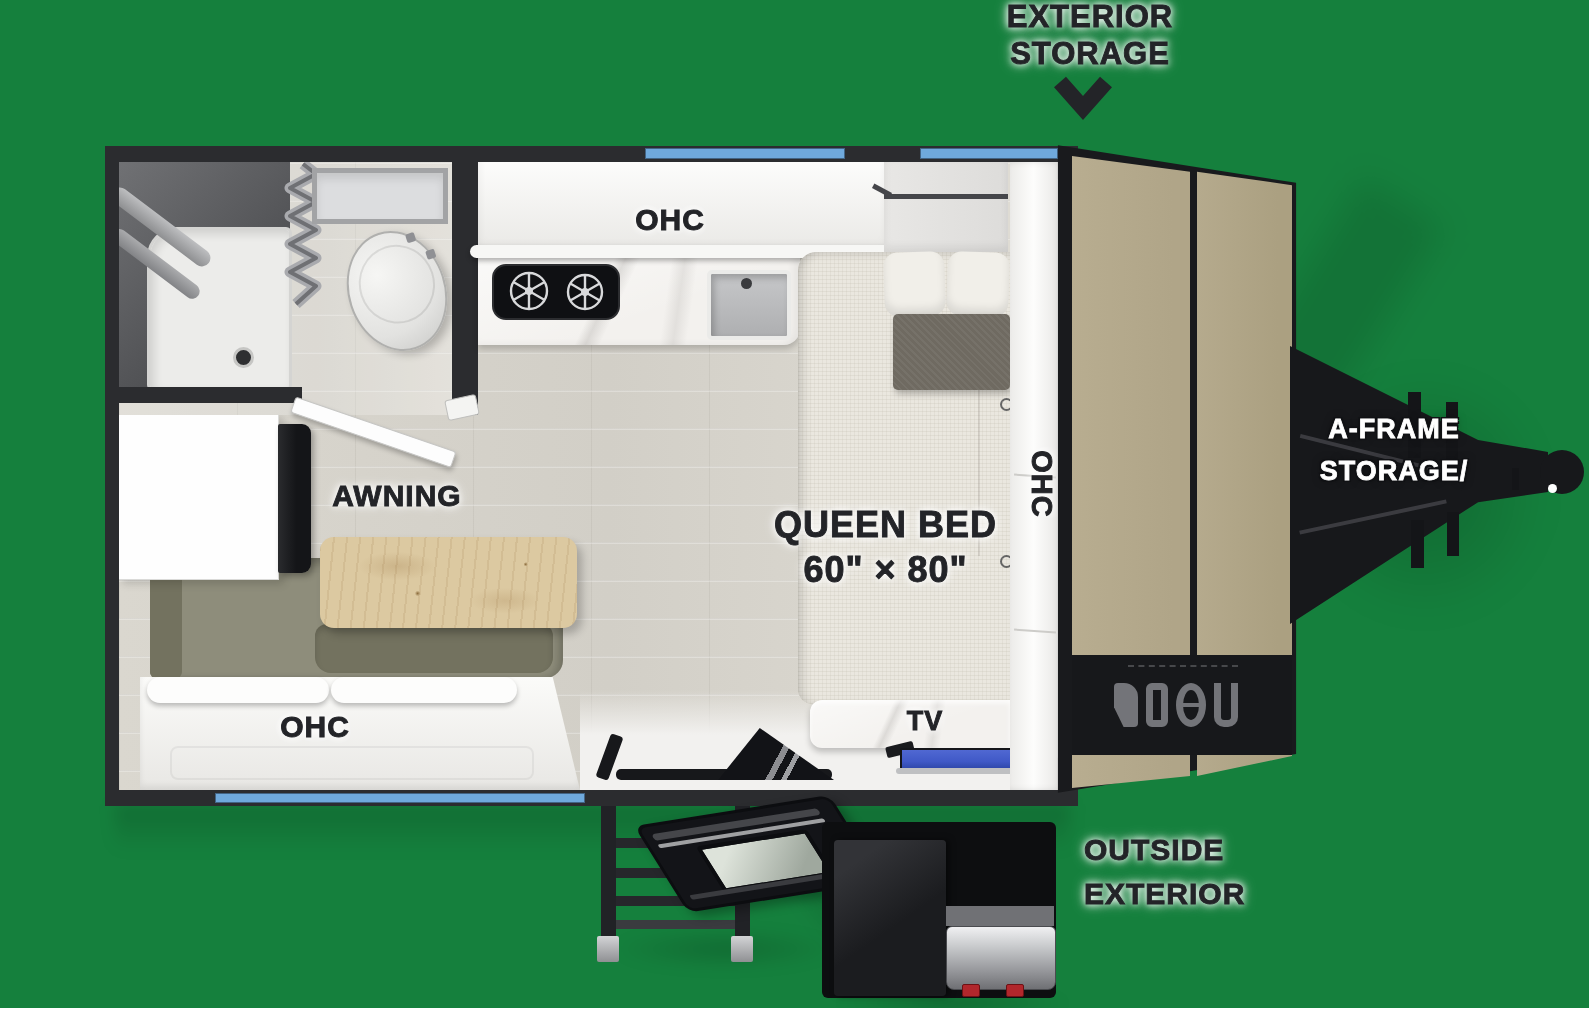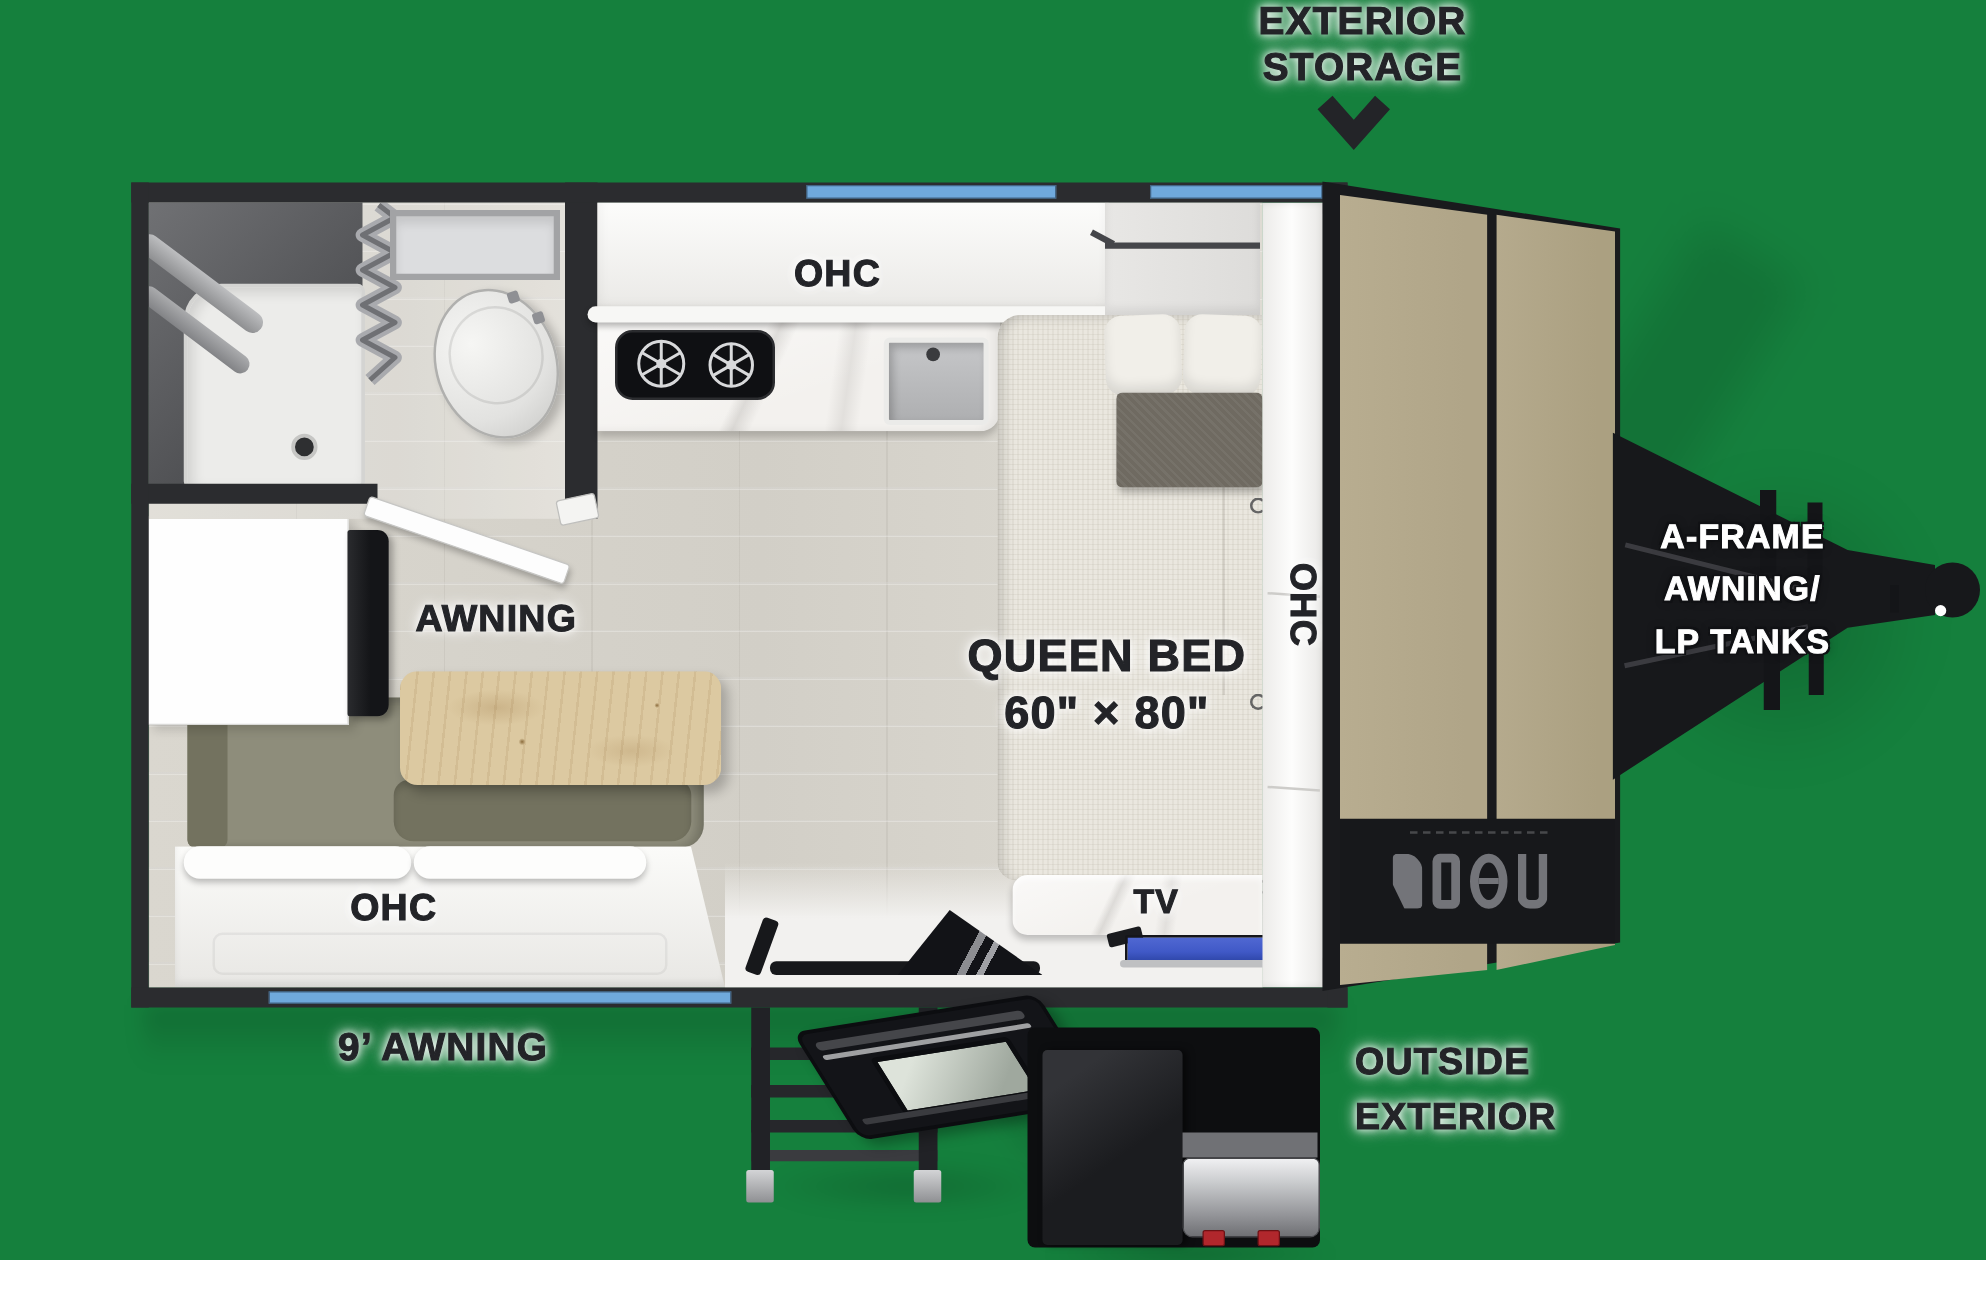--- a/index.html
+++ b/index.html
@@ -211,19 +211,17 @@
   <div class="abs" style="left:1298px;top:515px;width:150px;height:4px;background:#595a5f;opacity:.55;transform:rotate(-12deg);"></div>
   <div class="abs" style="left:1408px;top:392px;width:13px;height:66px;background:#141518;"></div>
   <div class="abs" style="left:1446px;top:402px;width:12px;height:62px;background:#141518;"></div>
   <div class="abs" style="left:1411px;top:520px;width:13px;height:48px;background:#141518;"></div>
   <div class="abs" style="left:1447px;top:512px;width:12px;height:44px;background:#141518;"></div>
   <div class="abs" style="left:1512px;top:468px;width:7px;height:22px;background:#141518;"></div>
   <div class="abs" style="left:1540px;top:450px;width:44px;height:44px;background:var(--black-part);border-radius:50%;"></div>
   <div class="abs" style="left:1548px;top:484px;width:9px;height:9px;background:#fff;border-radius:50%;"></div>
   <div class="abs lbl-light" style="left:1294px;top:408px;width:200px;text-align:center;font-size:27px;line-height:42px;">
     <div>A-FRAME</div>
-    <div>AWNING/</div>
-    <div>LP TANKS</div>
-  </div>
-
-  <div class="abs lbl" style="left:232px;top:820px;width:245px;text-align:center;font-size:31px;">9’ AWNING</div>
+    <div>STORAGE/</div>
+  </div>
+
 
 </div>
 
 </body></html>

